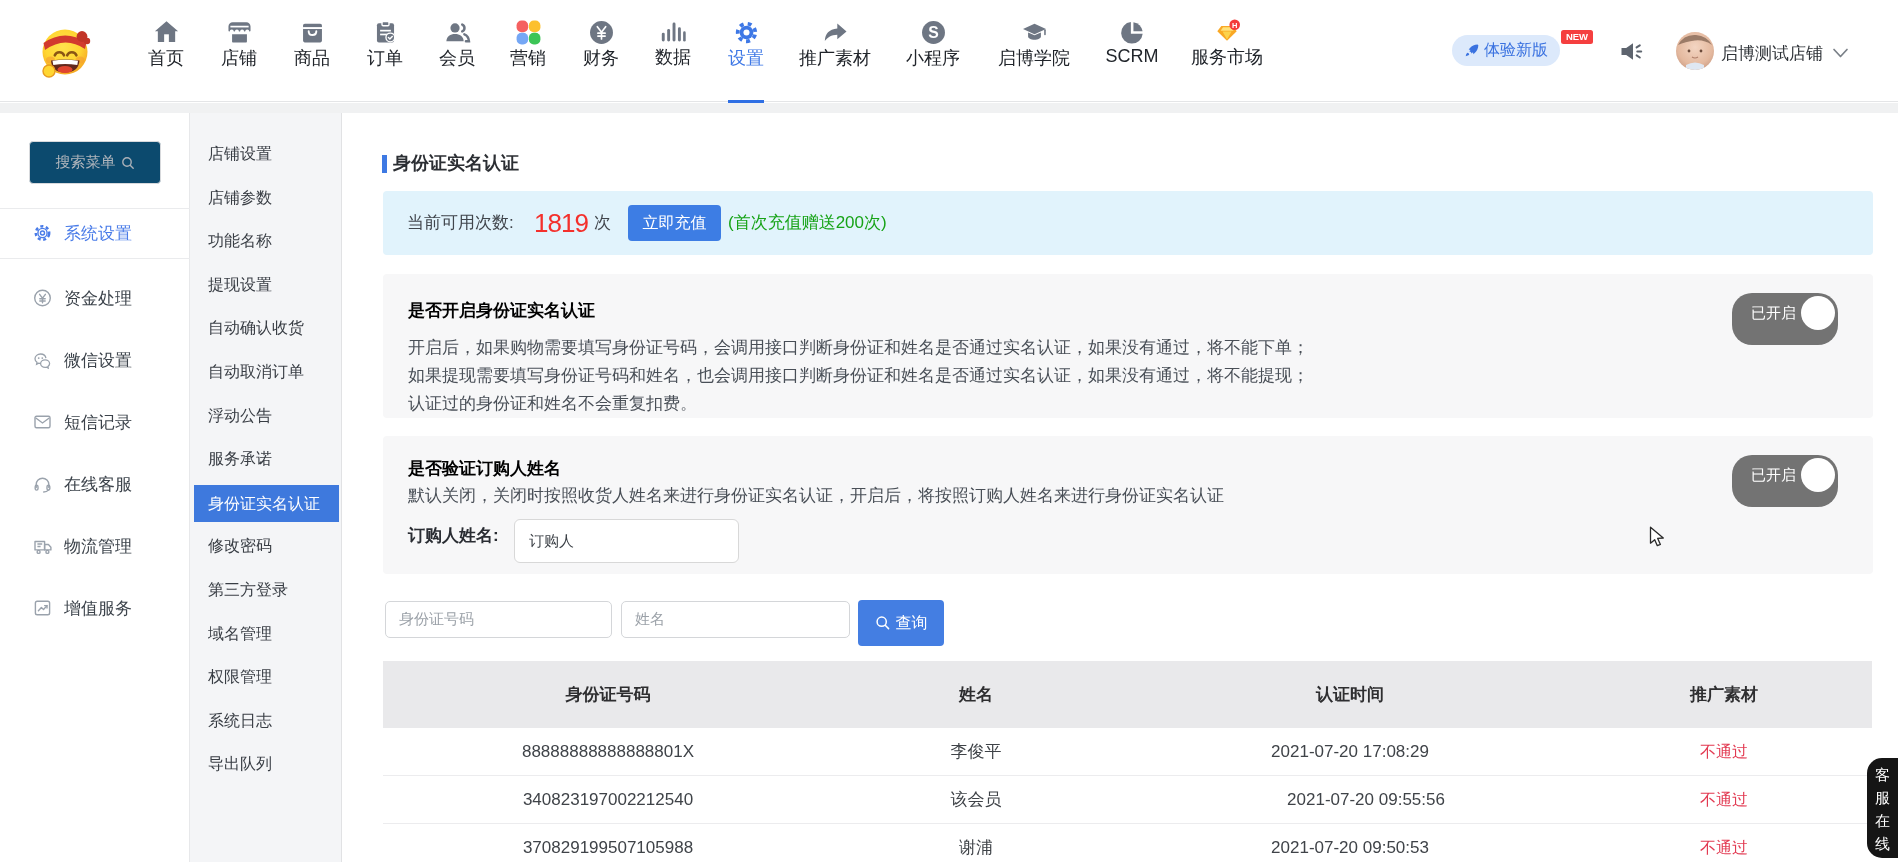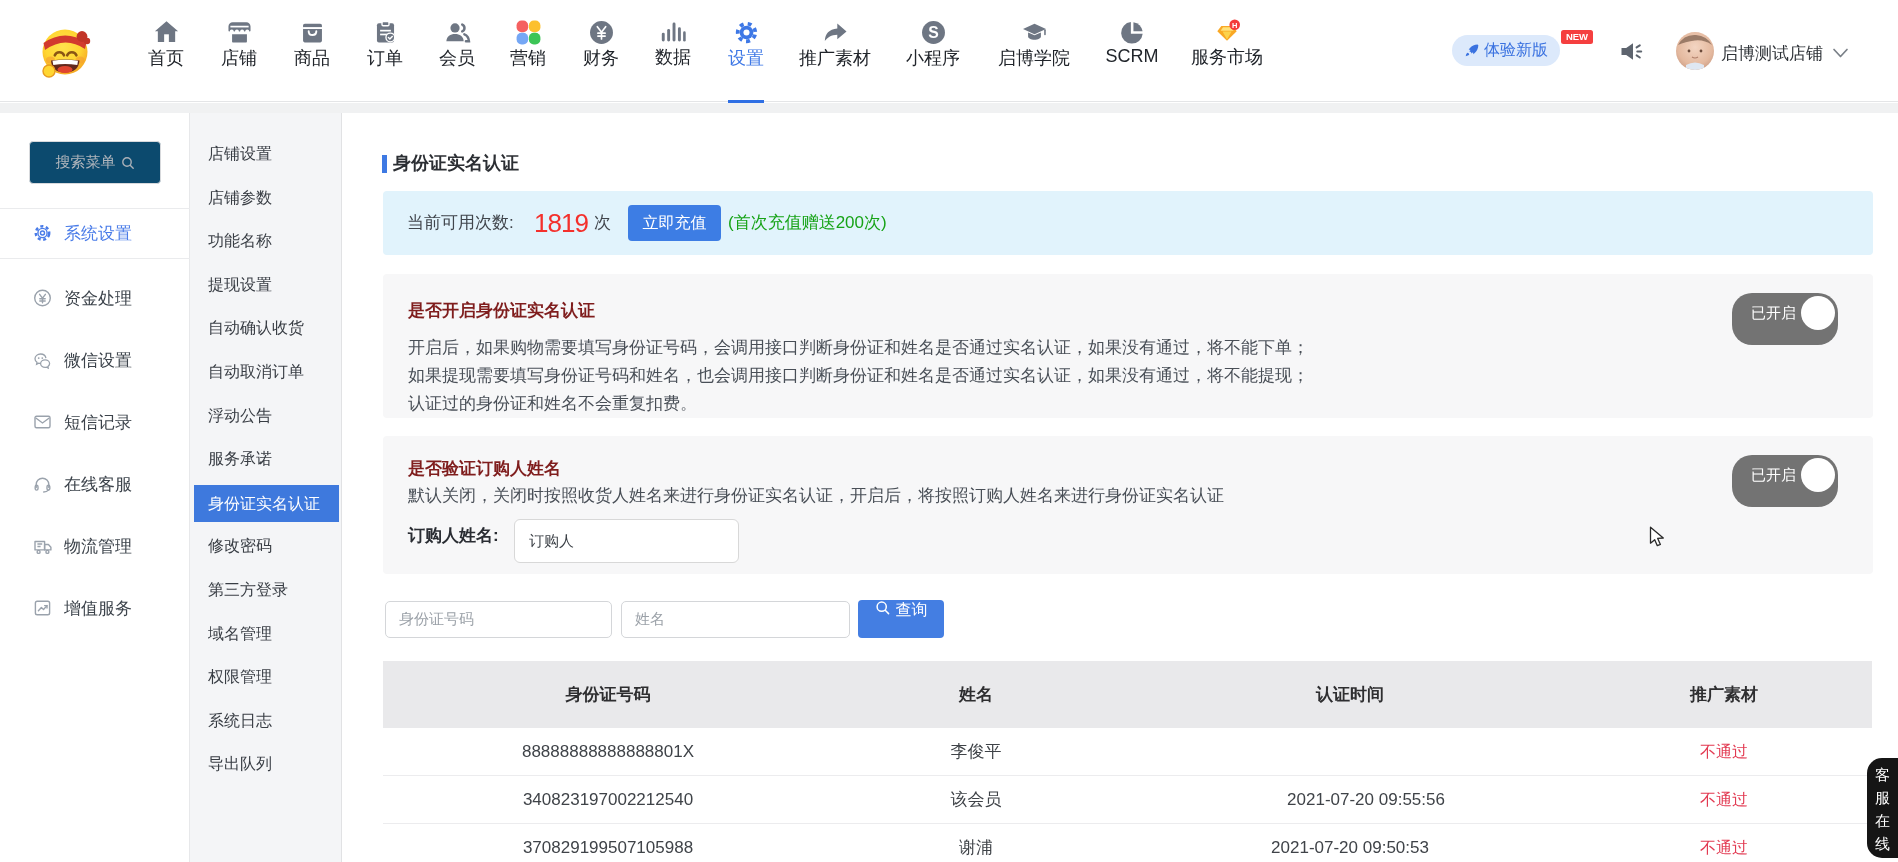--- a/index.html
+++ b/index.html
@@ -23,21 +23,21 @@
 .m1 .t{position:absolute;left:64px;top:50%;transform:translateY(-50%);font-size:17px;color:#3c434b;white-space:nowrap}
 .m1.act .t{color:#4a7ce8}
 .m2{position:absolute;left:190px;width:152px;height:44px;font-size:16px;color:#383d44;line-height:44px;padding-left:18px;white-space:nowrap}
 .m2.act{background:#3e79dd;color:#fff;left:194px;width:145px;height:37px;line-height:37px;padding-left:14px}
 
 #main{position:absolute;left:342px;top:113px;width:1556px;height:749px;background:#fff}
 #ptitle{position:absolute;left:393px;top:151px;font-size:18px;font-weight:bold;color:#2b2e33}
 #pbar{position:absolute;left:382px;top:155px;width:5px;height:18px;background:#3e79e3}
 #banner{position:absolute;left:383px;top:191px;width:1490px;height:64px;background:#e1f3fc;border-radius:4px}
 .sec{position:absolute;left:383px;width:1490px;background:#f7f7f8;border-radius:4px}
-.sec .st{position:absolute;left:25px;font-size:17px;font-weight:bold;color:#7f1d1d;white-space:nowrap}
+.sec .st{position:absolute;left:25px;font-size:17px;font-weight:bold;color:#000000;white-space:nowrap}
 .sec .sd{position:absolute;left:25px;font-size:17px;color:#494f57;line-height:28px;white-space:nowrap}
 .toggle{position:absolute;width:106px;height:52px;border-radius:20px;background:#737373}
 .toggle .kn{position:absolute;right:3px;top:3px;width:34px;height:34px;border-radius:50%;background:#fff}
 .toggle .tx{position:absolute;left:19px;top:0;line-height:40px;color:#fff;font-size:15px}
 .inp{position:absolute;border:1px solid #d4d6d9;border-radius:5px;background:#fff;font-size:15px;color:#9ba1a8;line-height:34px;padding-left:13px}
 
 #thead{position:absolute;left:383px;top:661px;width:1489px;height:67px;background:#e9e9eb}
 .th{position:absolute;top:0;transform:translateX(-50%);line-height:67px;font-size:17px;font-weight:bold;color:#2e2e30}
 .trow{position:absolute;left:383px;width:1489px;height:48px;border-bottom:1px solid #ececee;background:#fff}
 .td{position:absolute;top:0;transform:translateX(-50%);line-height:47px;font-size:17px;color:#3f4348;white-space:nowrap}
@@ -167,36 +167,37 @@
  <div class="sd" style="top:46px">默认关闭，关闭时按照收货人姓名来进行身份证实名认证，开启后，将按照订购人姓名来进行身份证实名认证</div>
  <div style="position:absolute;left:25px;top:88px;font-size:17px;font-weight:bold;color:#2a2d33">订购人姓名:</div>
  <div style="position:absolute;left:131px;top:83px;width:225px;height:44px;border:1px solid #d8d8d8;border-radius:6px;background:#fff;font-size:15px;color:#3a3f45;line-height:42px;padding-left:14px">订购人</div>
  <div class="toggle" style="left:1349px;top:19px">
       <span class="tx">已开启</span>
       <span class="kn"></span>
     </div>
 </div>
 <div class="inp" style="left:385px;top:601px;width:227px;height:37px">身份证号码</div>
 <div class="inp" style="left:621px;top:601px;width:229px;height:37px">姓名</div>
-<div style="position:absolute;left:858px;top:600px;width:86px;height:38px;background:#447ee2;border-radius:4px;display:flex;justify-content:center">
+<div style="position:absolute;left:858px;top:600px;width:86px;height:46px;background:#447ee2;border-radius:4px;display:flex;align-items:center;justify-content:center">
  <svg width="16" height="16" viewBox="0 0 16 16" style="margin-right:5px">
       <circle cx="6.7" cy="6.7" r="4.6" fill="none" stroke="#fff" stroke-width="1.5"></circle>
       <path d="M10.2 10.2l3.4 3.4" stroke="#fff" stroke-width="1.5" stroke-linecap="round"></path>
     </svg>
  <span style="color:#fff;font-size:16px">查询</span>
   </div>
 <div id="thead">
  <span class="th" style="left:225px">身份证号码</span>
  <span class="th" style="left:593px">姓名</span>
  <span class="th" style="left:967px">认证时间</span>
  <span class="th" style="left:1341px">推广素材</span>
 </div>
 <div class="trow" style="top:728px">
  <span class="td" style="left:225px">88888888888888801X</span>
  <span class="td" style="left:593px">李俊平</span>
+ <span class="td" style="left:967px">2021-07-20 17:08:29</span>
  <span class="td ng" style="left:1341px">不通过</span>
 </div>
 <div class="trow" style="top:776px">
  <span class="td" style="left:225px">340823197002212540</span>
  <span class="td" style="left:593px">该会员</span>
  <span class="td" style="left:983px">2021-07-20 09:55:56</span>
  <span class="td ng" style="left:1341px">不通过</span>
 </div>
 <div class="trow" style="top:824px">
  <span class="td" style="left:225px">370829199507105988</span>

